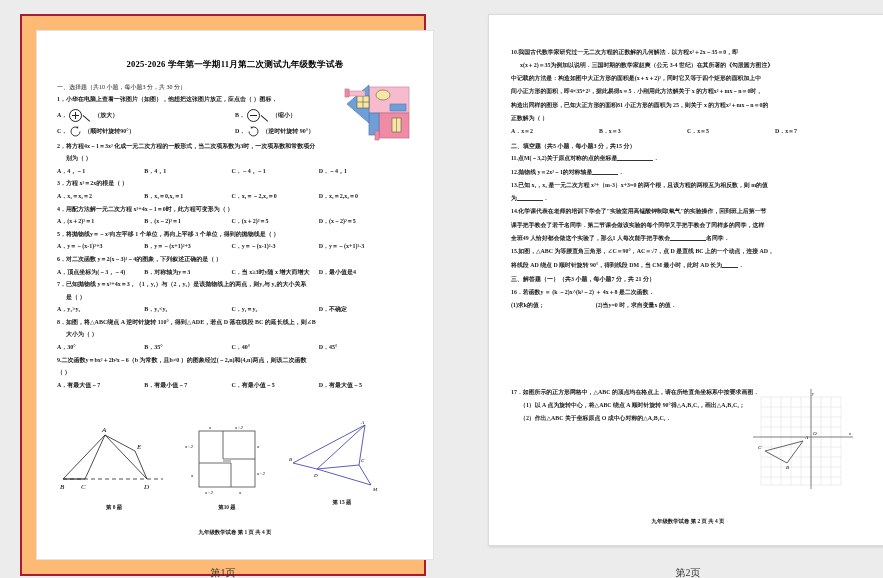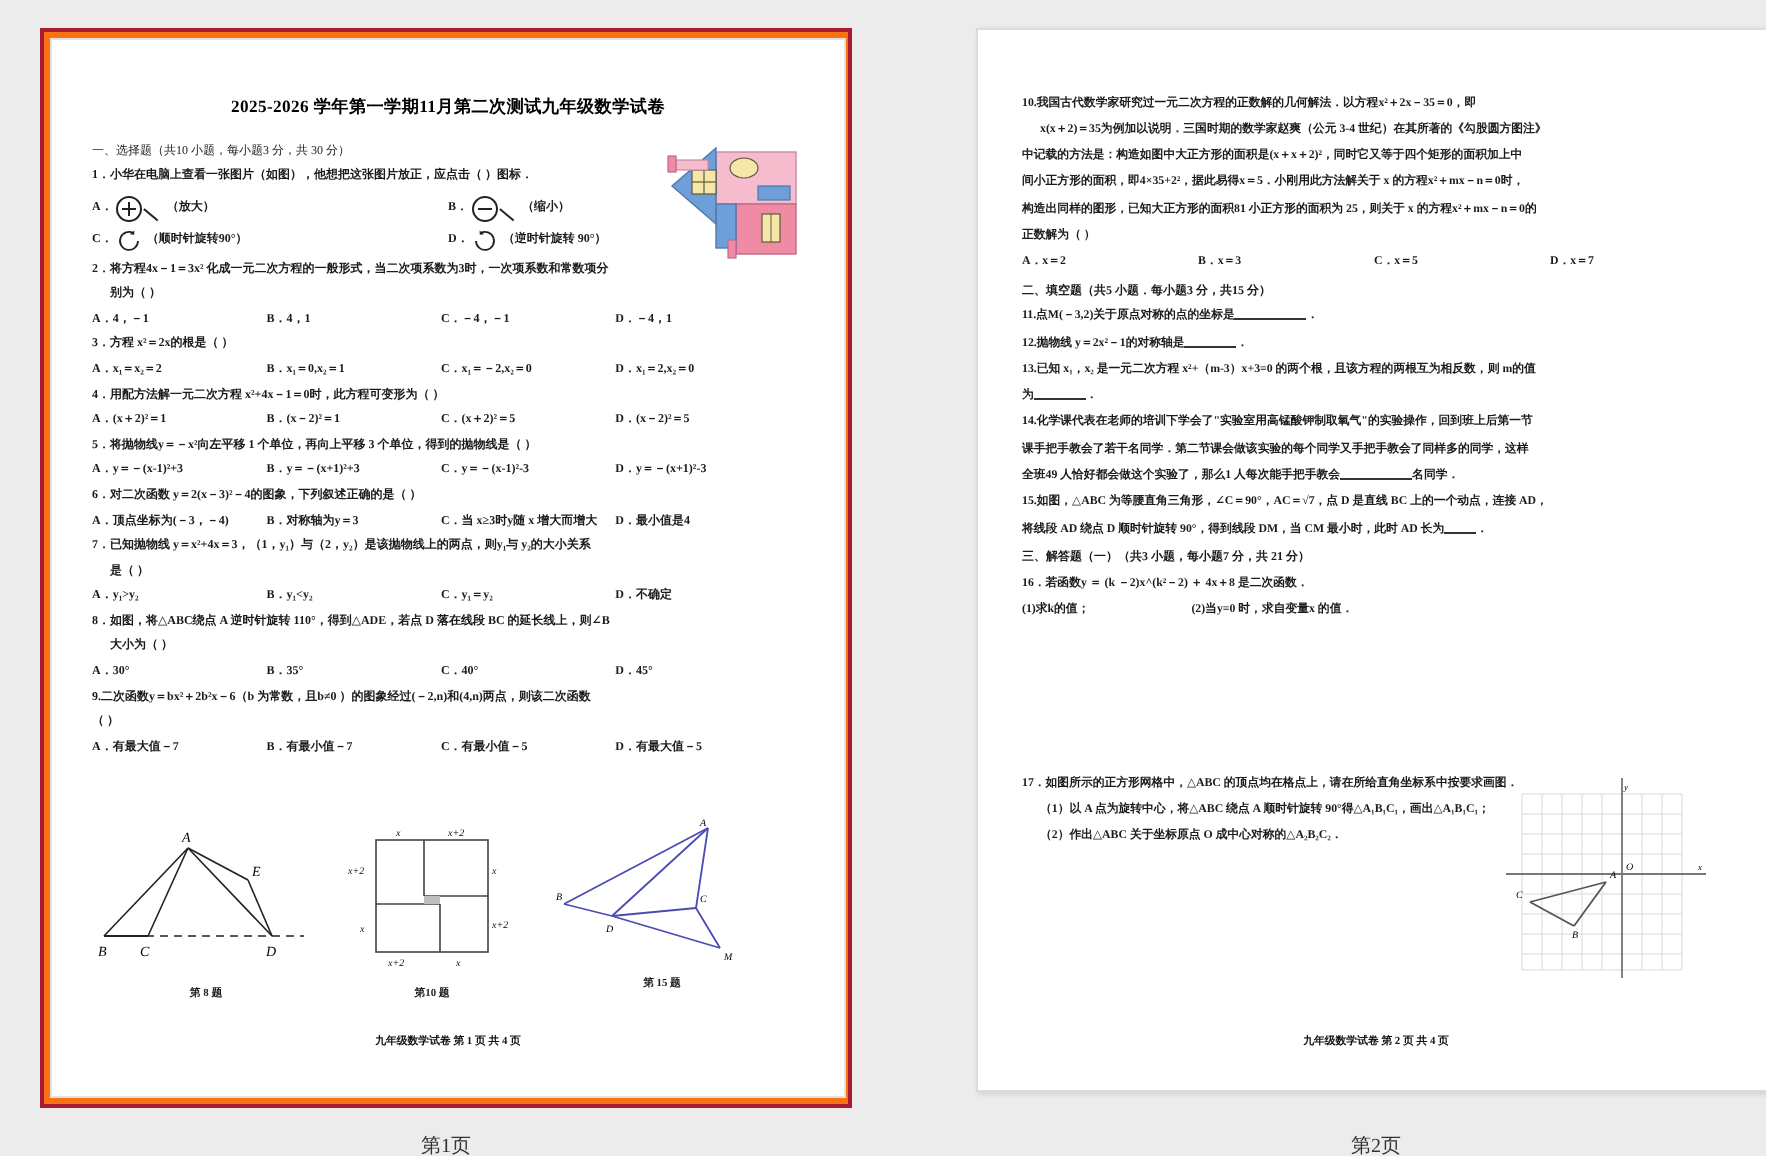--- a/index.html
+++ b/index.html
@@ -10,23 +10,23 @@
     color:#1a1a1a;
   }
   .viewer{position:relative;width:883px;height:578px;}
 
   
   .page-wrap{position:absolute;top:14px;}
   .page-wrap.left{left:20px;}
   .page-wrap.right{left:488px;}
 
   .page-sel{
-    padding:3px;
+    padding:14px;
     border:2px solid #a81b33;
-    background:#f97316;
+    background:#fdba74;
     box-sizing:border-box;
     width:706px;
   }
   .page-plain{
     box-sizing:border-box;
     width:400px;
     border:1px solid #dcdcdc;
     background:#fff;
     box-shadow:1px 1px 3px rgba(0,0,0,.13);
   }

